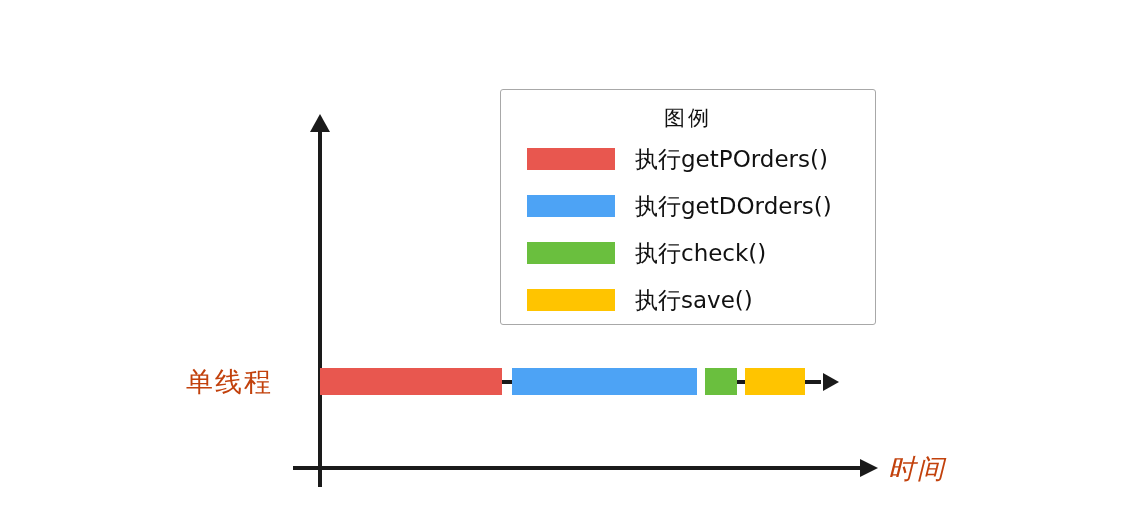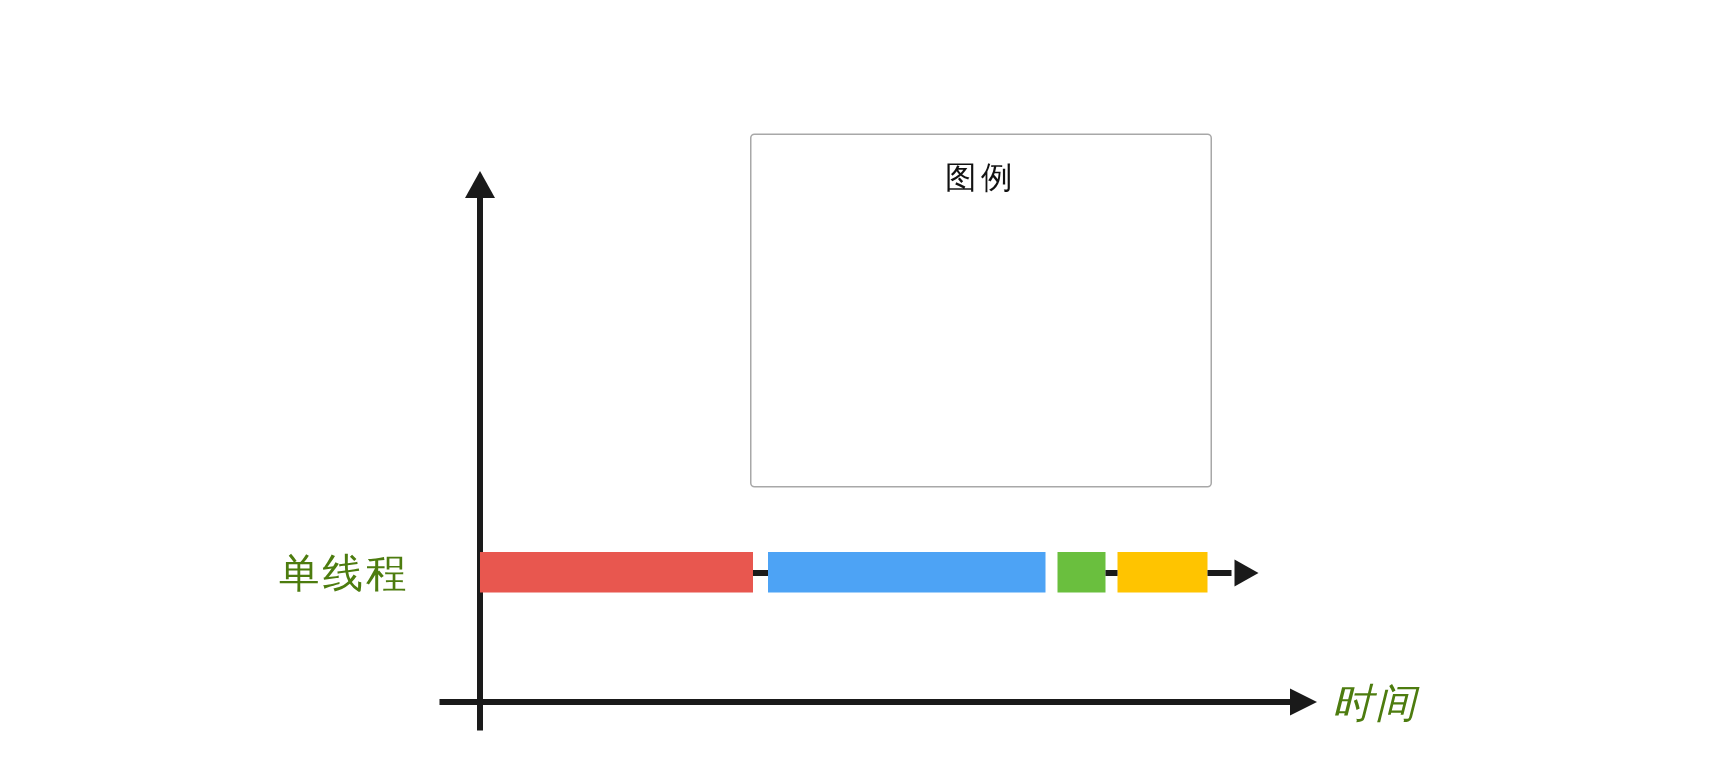--- a/index.html
+++ b/index.html
@@ -52,21 +52,21 @@
     width: 0;
     height: 0;
     border-top: 9px solid transparent;
     border-bottom: 9px solid transparent;
     border-left: 18px solid #1a1a1a;
   }
 
   
   .axis-caption {
     position: absolute;
-    color: #4d7c0f;
+    color: #c2410c;
     font-size: 27px;
     letter-spacing: 2px;
     white-space: nowrap;
   }
   #thread-label {
     left: 186px;
     top: 364px;
   }
   #time-label {
     left: 888px;
@@ -101,21 +101,21 @@
     border-top: 9px solid transparent;
     border-bottom: 9px solid transparent;
     border-left: 16px solid #1a1a1a;
   }
 
   
   #legend-box {
     position: absolute;
     left: 500px;
     top: 89px;
-    width: 308px;
+    width: 376px;
     height: 236px;
     box-sizing: border-box;
     background: #ffffff;
     border: 1px solid #a8a8a8;
     border-radius: 3px;
   }
   #legend-title {
     position: absolute;
     top: 14px;
     left: 0;
@@ -171,15 +171,33 @@
       <div class="task-bar" style="left: 385px; width: 32px; background: rgb(106, 191, 62);"></div>
       <div class="task-bar" style="left: 425px; width: 60px; background: rgb(255, 196, 0);"></div>
       <div class="gap-dash" style="left: 182px; width: 10px;"></div>
       <div class="gap-dash" style="left: 417px; width: 8px;"></div>
       <div class="gap-dash" style="left: 485px; width: 16px;"></div>
       <div id="timeline-arrow" style="left: 503px;"></div>
     </div>
 
   <div id="legend-box">
     <div id="legend-title">图例</div>
+    <div id="legend-rows">
+        <div class="legend-row">
+          <div class="legend-swatch" style="background: rgb(232, 87, 79);"></div>
+          <div class="legend-text">执行getPOrders()</div>
+        </div>
+        <div class="legend-row">
+          <div class="legend-swatch" style="background: rgb(77, 163, 245);"></div>
+          <div class="legend-text">执行getDOrders()</div>
+        </div>
+        <div class="legend-row">
+          <div class="legend-swatch" style="background: rgb(106, 191, 62);"></div>
+          <div class="legend-text">执行check()</div>
+        </div>
+        <div class="legend-row">
+          <div class="legend-swatch" style="background: rgb(255, 196, 0);"></div>
+          <div class="legend-text">执行save()</div>
+        </div>
+      </div>
   </div>
 
 </div>
 
 </body></html>

